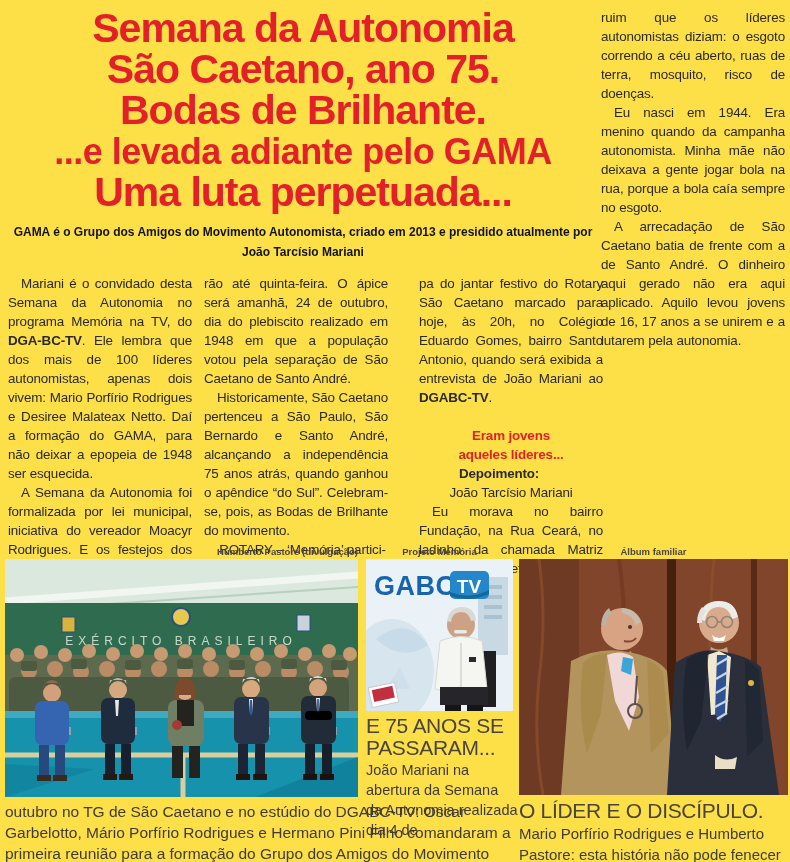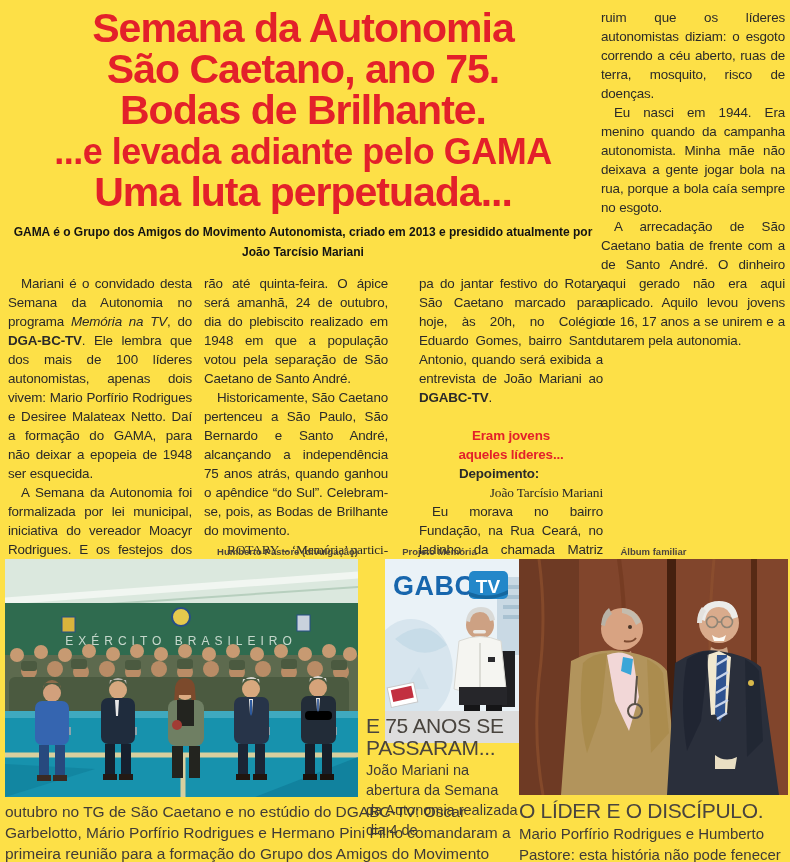--- a/index.html
+++ b/index.html
@@ -18,32 +18,32 @@
   .col{position:absolute;width:184px;font-size:13.4px;line-height:19px;
     text-align:justify;color:#2b2a29;letter-spacing:-0.15px;}
   .col p{margin:0;}
   .col p.ind{text-indent:13px;}
   #col1{left:8px;top:274px;}
   #col2{left:204px;top:274px;}
   #col3{left:401px;top:274px;margin-left:18px;}
   #col4{left:601px;top:8px;}
   .red-head{color:#e3202a;font-weight:bold;text-align:center;text-indent:0;}
   .b{font-weight:bold;}
-  .it{font-style:italic;}
+  .it{}
   .depo{font-weight:bold;text-align:left;text-indent:0;padding-left:40px;}
-  .plainline{text-align:right;text-indent:0;font-family:Liberation Serif, serif;}
+  .plainline{text-align:center;text-indent:0;}
   
   .credit{position:absolute;top:546px;font-size:9.5px;font-weight:bold;color:#4d453d;}
   #credit-left{left:5px;width:353px;text-align:right;}
   #credit-mid{left:366px;width:147px;text-align:center;}
   #credit-right{left:519px;width:269px;text-align:center;}
   
   .photo{position:absolute;top:559px;overflow:hidden;background:#ddd;}
   #photo-gym{left:5px;width:353px;height:238px;}
-  #photo-tv{left:385px;width:147px;height:184px;}
+  #photo-tv{left:366px;width:147px;height:152px;}
   #photo-pair{left:519px;width:269px;height:236px;}
   .photo svg{display:block;}
   
   .caption{color:#403b36;font-size:14.5px;line-height:20px;}
   .kicker{font-size:21px;color:#49443e;letter-spacing:-0.3px;}
   #caption-mid{position:absolute;left:366px;top:716px;width:152px;}
   #caption-bottom{position:absolute;left:5px;top:801px;width:508px;font-size:15.5px;line-height:21px;}
   #caption-right{position:absolute;left:519px;top:800px;width:269px;font-size:15px;line-height:21px;}
 </style>
 </head>

